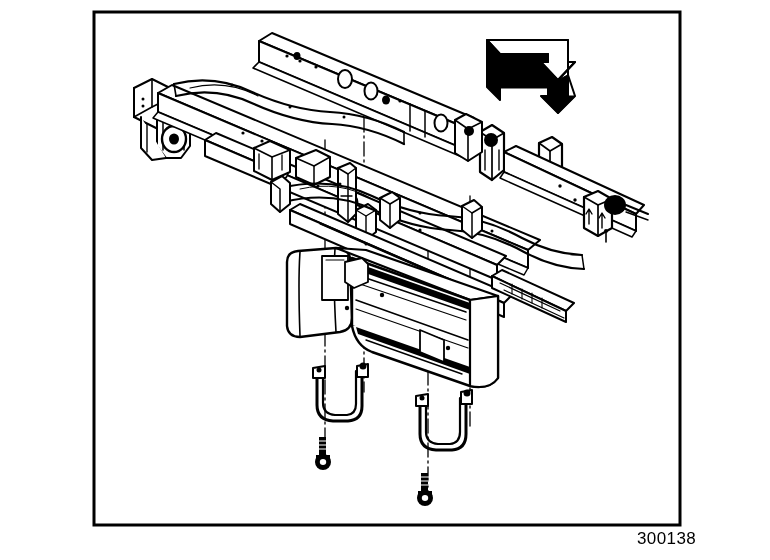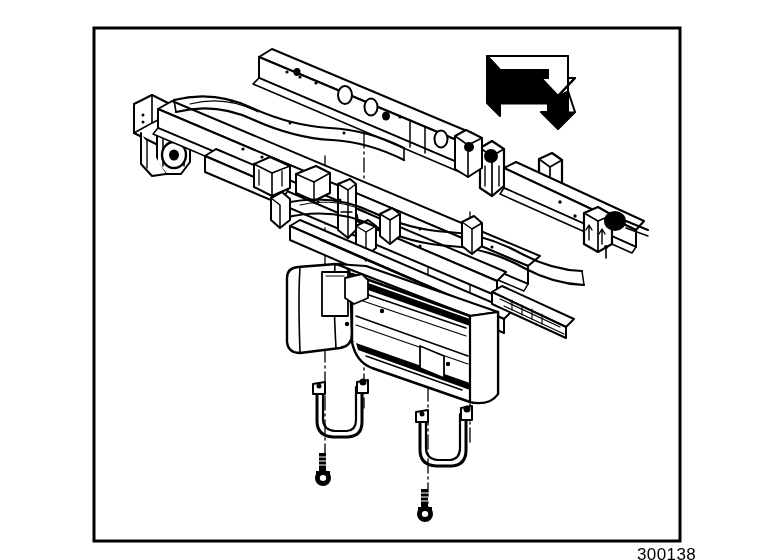--- a/index.html
+++ b/index.html
@@ -9,21 +9,21 @@
   }
   body {
     width: 770px;
     height: 560px;
     position: relative;
     font-family: "Liberation Sans", sans-serif;
     overflow: hidden;
   }
   #figure-root {
     position: absolute;
-    left: 0; top: 16px;
+    left: 0; top: 0;
     width: 770px;
     height: 424px;
   }
   #figure-svg {
     position: absolute;
     left: 0; top: 0;
     width: 770px;
     height: 560px;
     display: block;
   }

